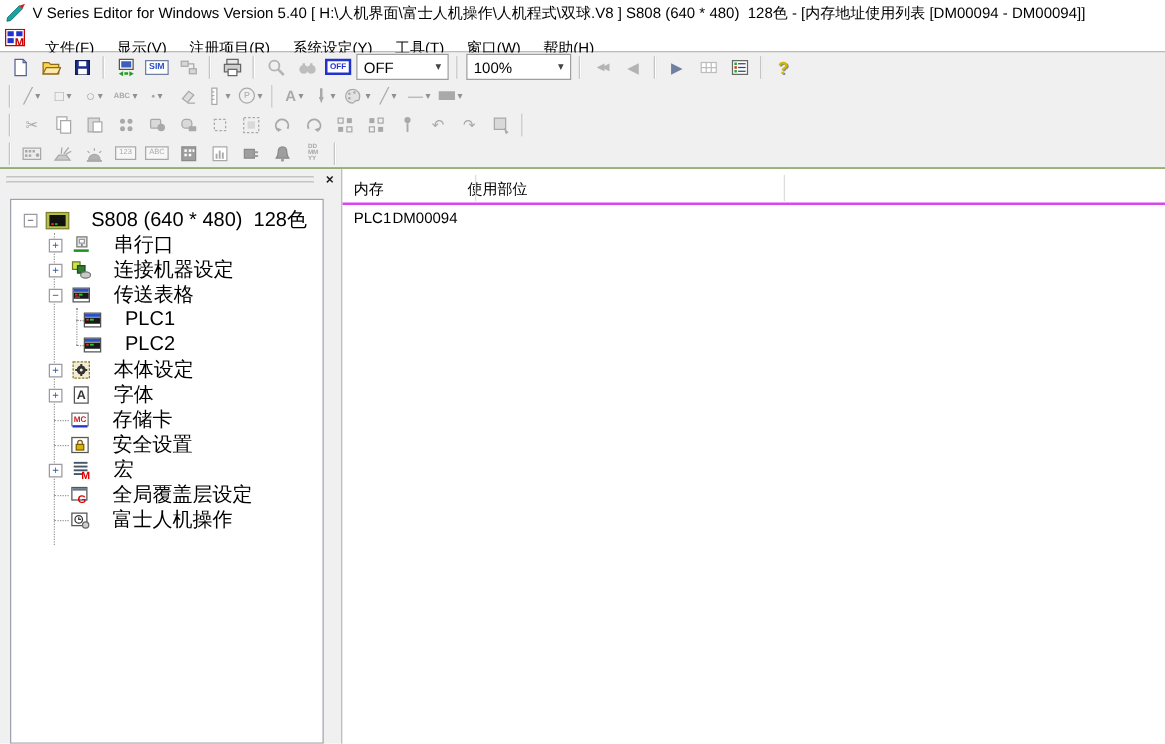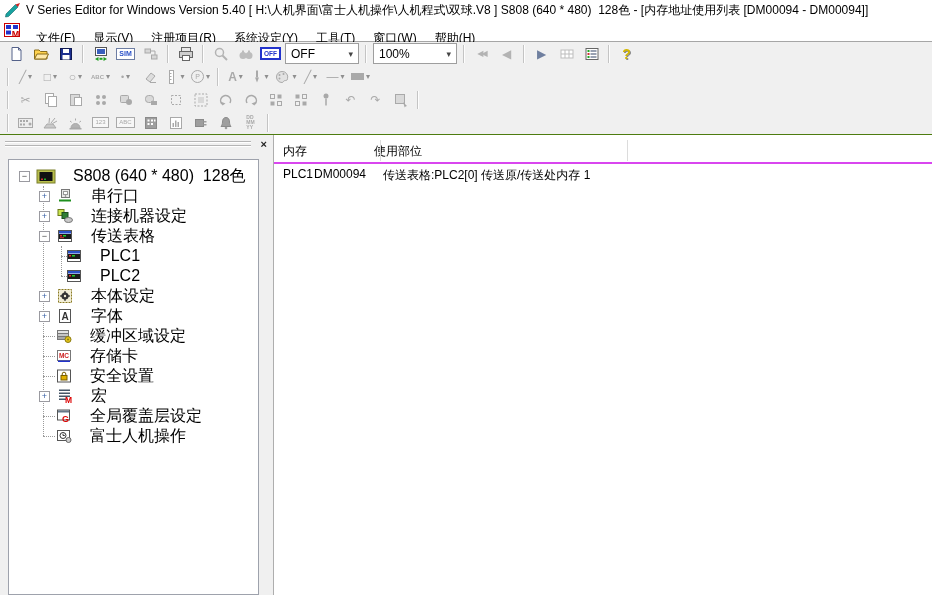--- a/index.html
+++ b/index.html
@@ -573,32 +573,20 @@
           <span class="xbox plus">+</span>
           <span class="ticn">
             <svg width="16" height="16" viewBox="0 0 16 16">
               <rect x="2.5" y="1.5" width="11" height="13" fill="#fff" stroke="#555"></rect>
               <text x="8" y="11.5" font-size="10" font-weight="bold" fill="#333" text-anchor="middle">A</text>
             </svg>
           </span>
           <span class="tlabel">字体</span>
         </div>
 
-        <div class="trow-item l1 noexp">
-          <span class="ticn">
-            <svg width="16" height="16" viewBox="0 0 16 16">
-              <rect x="1.5" y="2.5" width="11" height="3" fill="#e3e3e3" stroke="#777"></rect>
-              <rect x="1.5" y="5.5" width="11" height="3" fill="#c6c6c6" stroke="#777"></rect>
-              <rect x="1.5" y="8.5" width="11" height="3" fill="#a9a9a9" stroke="#777"></rect>
-              <circle cx="12" cy="11.5" r="3" fill="#e6c619" stroke="#8a7a10"></circle>
-              <circle cx="12" cy="11.5" r="1" fill="#8a7a10"></circle>
-            </svg>
-          </span>
-          <span class="tlabel">缓冲区域设定</span>
-        </div>
 
         <div class="trow-item l1 noexp">
           <span class="ticn">
             <svg width="16" height="16" viewBox="0 0 16 16">
               <rect x="1.5" y="2.5" width="13" height="10" fill="#fff" stroke="#777"></rect>
               <text x="8" y="9.5" font-size="6.5" font-weight="bold" fill="#cc2222" text-anchor="middle">MC</text>
               <rect x="2" y="12.5" width="12" height="1.5" fill="#2233cc"></rect>
             </svg>
           </span>
           <span class="tlabel">存储卡</span>
@@ -658,18 +646,17 @@
     <div class="rightpanel">
       <div class="lvhead">
         <span class="hc hc1">内存</span>
         <span class="hc hc2">使用部位</span>
         <i class="cdiv d1"></i>
         <i class="cdiv d2"></i>
       </div>
       <div class="lvrow">
         <span class="rdev">PLC1</span>
         <span class="raddr">DM00094</span>
-        <span class="rusage">传送表格:PLC2[0] 传送原/传送处内存 1</span>
       </div>
     </div>
 
   </div>
 </div>
 
 </body></html>

